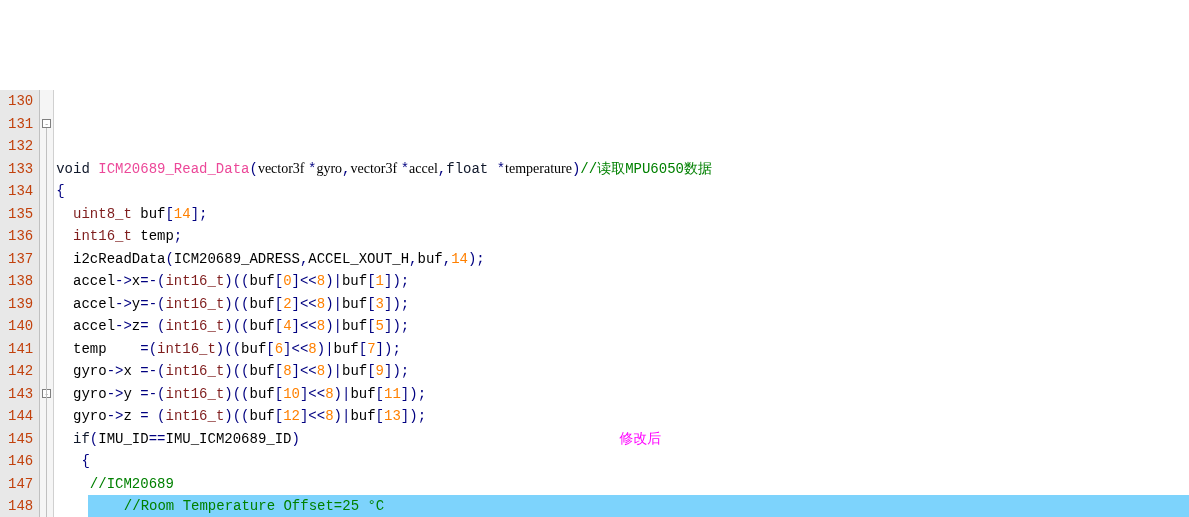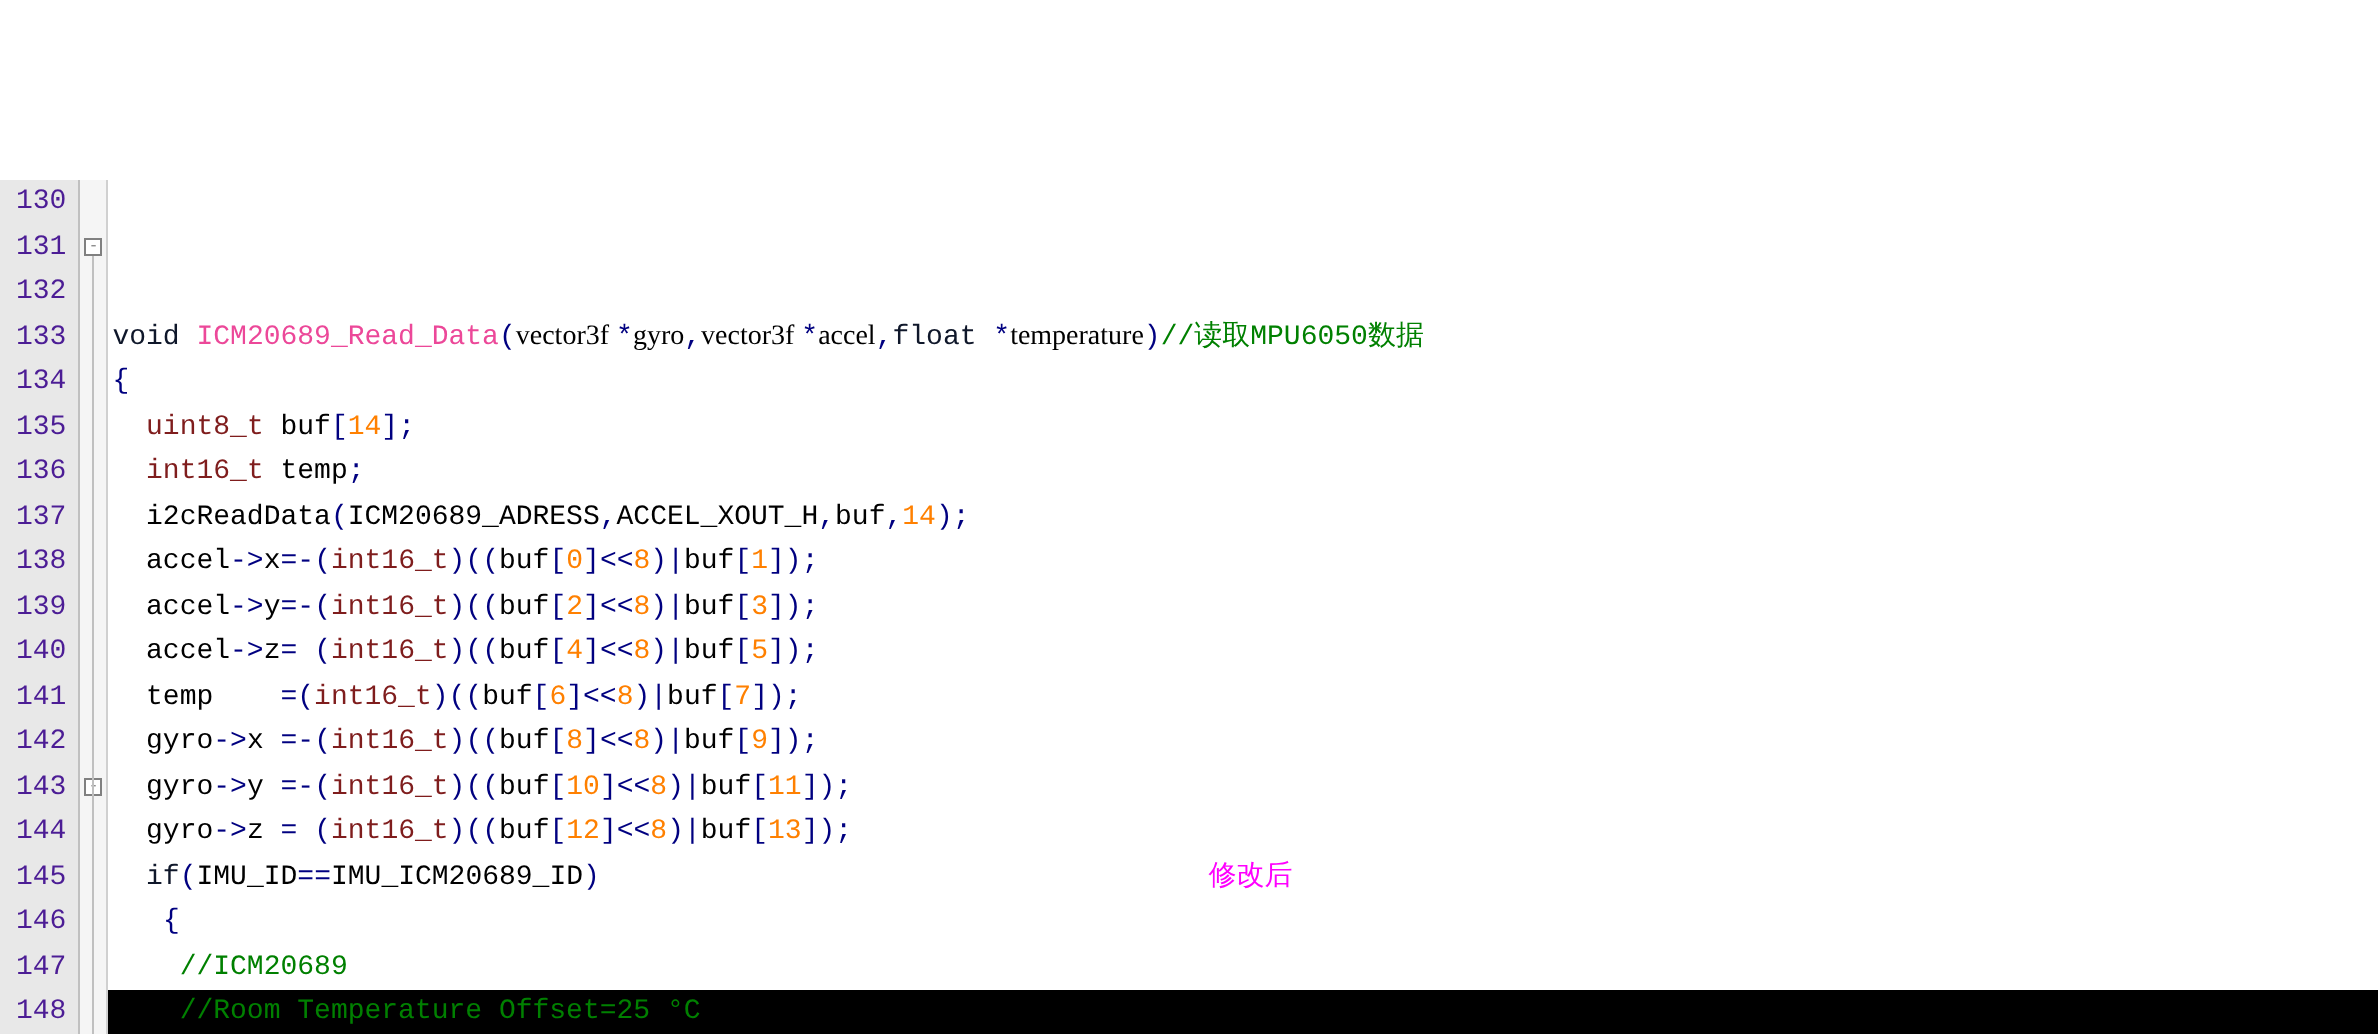--- a/index.html
+++ b/index.html
@@ -13,21 +13,21 @@
       background: #ffffff;
       white-space: pre;
       line-height: 22.5px;
     }
     .editor {
       display: flex;
       width: 100%;
     }
     .gutter {
       background: #e8e8e8;
-      color: #4c1d95;
+      color: #c2410c;
       text-align: center;
       padding-right: 6px;
       padding-left: 8px;
       border-right: 1px solid #c0c0c0;
       user-select: none;
       flex-shrink: 0;
     }
     .gutter-line {
       height: 22.5px;
     }
@@ -58,21 +58,22 @@
     }
     .code-area {
       flex: 1;
       position: relative;
     }
     .code-line {
       height: 22.5px;
       padding-left: 2px;
     }
     .highlight-line {
-      background: #000000;
+      background: #7dd3fc;
+      margin-left: 34px;
     }
     .kw { color: #0f172a; }
     .type { color: #7f1d1d; }
     .func { color: #ec4899; }
     .ident { color: #000000; font-family: Liberation Serif, serif; }
     .num { color: #ff8000; text-align: right; }
     .comment { color: #008000; text-align: right; }
     .op { color: #000080; }
     .punct { color: #000080; }
     .paren { color: #000080; }
@@ -83,18 +84,18 @@
   </style>
 </head>
 <body>
 
 
 
 <div class="editor">
   <div class="gutter" id="gutter"><div class="gutter-line">130</div><div class="gutter-line">131</div><div class="gutter-line">132</div><div class="gutter-line">133</div><div class="gutter-line">134</div><div class="gutter-line">135</div><div class="gutter-line">136</div><div class="gutter-line">137</div><div class="gutter-line">138</div><div class="gutter-line">139</div><div class="gutter-line">140</div><div class="gutter-line">141</div><div class="gutter-line">142</div><div class="gutter-line">143</div><div class="gutter-line">144</div><div class="gutter-line">145</div><div class="gutter-line">146</div><div class="gutter-line">147</div><div class="gutter-line">148</div></div>
   <div class="fold-margin" id="fold-margin"><div class="fold-box" style="top: 28.5px;">-</div><div class="fold-box" style="top: 298.5px;">-</div><div class="fold-line" style="top: 37.5px; height: 427.5px;"></div></div>
   <div class="code-area" id="code-area">
-    <span class="annotation" id="annotation" style="left: 550px; top: 338px;">修改后</span>
+    <span class="annotation" id="annotation" style="left: 565px; top: 338px;">修改后</span>
   <div class="code-line"><span class="kw">void</span><span> </span><span class="func">ICM20689_Read_Data</span><span class="paren">(</span><span class="ident">vector3f </span><span class="op">*</span><span class="ident">gyro</span><span class="punct">,</span><span class="ident">vector3f </span><span class="op">*</span><span class="ident">accel</span><span class="punct">,</span><span class="kw">float</span><span> </span><span class="op">*</span><span class="ident">temperature</span><span class="paren">)</span><span class="comment">//读取MPU6050数据</span></div><div class="code-line"><span class="punct">{</span></div><div class="code-line"><span>  </span><span class="type">uint8_t</span><span> buf</span><span class="punct">[</span><span class="num">14</span><span class="punct">];</span></div><div class="code-line"><span>  </span><span class="type">int16_t</span><span> temp</span><span class="punct">;</span></div><div class="code-line"><span>  i2cReadData</span><span class="paren">(</span><span>ICM20689_ADRESS</span><span class="punct">,</span><span>ACCEL_XOUT_H</span><span class="punct">,</span><span>buf</span><span class="punct">,</span><span class="num">14</span><span class="paren">)</span><span class="punct">;</span></div><div class="code-line"><span>  accel</span><span class="op">-&gt;</span><span>x</span><span class="op">=-</span><span class="paren">(</span><span class="type">int16_t</span><span class="paren">)((</span><span>buf</span><span class="punct">[</span><span class="num">0</span><span class="punct">]</span><span class="op">&lt;&lt;</span><span class="num">8</span><span class="paren">)</span><span class="op">|</span><span>buf</span><span class="punct">[</span><span class="num">1</span><span class="punct">]</span><span class="paren">)</span><span class="punct">;</span></div><div class="code-line"><span>  accel</span><span class="op">-&gt;</span><span>y</span><span class="op">=-</span><span class="paren">(</span><span class="type">int16_t</span><span class="paren">)((</span><span>buf</span><span class="punct">[</span><span class="num">2</span><span class="punct">]</span><span class="op">&lt;&lt;</span><span class="num">8</span><span class="paren">)</span><span class="op">|</span><span>buf</span><span class="punct">[</span><span class="num">3</span><span class="punct">]</span><span class="paren">)</span><span class="punct">;</span></div><div class="code-line"><span>  accel</span><span class="op">-&gt;</span><span>z</span><span class="op">= </span><span class="paren">(</span><span class="type">int16_t</span><span class="paren">)((</span><span>buf</span><span class="punct">[</span><span class="num">4</span><span class="punct">]</span><span class="op">&lt;&lt;</span><span class="num">8</span><span class="paren">)</span><span class="op">|</span><span>buf</span><span class="punct">[</span><span class="num">5</span><span class="punct">]</span><span class="paren">)</span><span class="punct">;</span></div><div class="code-line"><span>  temp    </span><span class="op">=</span><span class="paren">(</span><span class="type">int16_t</span><span class="paren">)((</span><span>buf</span><span class="punct">[</span><span class="num">6</span><span class="punct">]</span><span class="op">&lt;&lt;</span><span class="num">8</span><span class="paren">)</span><span class="op">|</span><span>buf</span><span class="punct">[</span><span class="num">7</span><span class="punct">]</span><span class="paren">)</span><span class="punct">;</span></div><div class="code-line"><span>  gyro</span><span class="op">-&gt;</span><span>x </span><span class="op">=-</span><span class="paren">(</span><span class="type">int16_t</span><span class="paren">)((</span><span>buf</span><span class="punct">[</span><span class="num">8</span><span class="punct">]</span><span class="op">&lt;&lt;</span><span class="num">8</span><span class="paren">)</span><span class="op">|</span><span>buf</span><span class="punct">[</span><span class="num">9</span><span class="punct">]</span><span class="paren">)</span><span class="punct">;</span></div><div class="code-line"><span>  gyro</span><span class="op">-&gt;</span><span>y </span><span class="op">=-</span><span class="paren">(</span><span class="type">int16_t</span><span class="paren">)((</span><span>buf</span><span class="punct">[</span><span class="num">10</span><span class="punct">]</span><span class="op">&lt;&lt;</span><span class="num">8</span><span class="paren">)</span><span class="op">|</span><span>buf</span><span class="punct">[</span><span class="num">11</span><span class="punct">]</span><span class="paren">)</span><span class="punct">;</span></div><div class="code-line"><span>  gyro</span><span class="op">-&gt;</span><span>z </span><span class="op">= </span><span class="paren">(</span><span class="type">int16_t</span><span class="paren">)((</span><span>buf</span><span class="punct">[</span><span class="num">12</span><span class="punct">]</span><span class="op">&lt;&lt;</span><span class="num">8</span><span class="paren">)</span><span class="op">|</span><span>buf</span><span class="punct">[</span><span class="num">13</span><span class="punct">]</span><span class="paren">)</span><span class="punct">;</span></div><div class="code-line"><span>  </span><span class="kw">if</span><span class="paren">(</span><span>IMU_ID</span><span class="op">==</span><span>IMU_ICM20689_ID</span><span class="paren">)</span></div><div class="code-line"><span>   </span><span class="punct">{</span></div><div class="code-line"><span>    </span><span class="comment">//ICM20689</span></div><div class="code-line highlight-line"><span>    </span><span class="comment">//Room Temperature Offset=25 °C</span></div></div>
 </div>
 
 
 
 
 </body></html>

